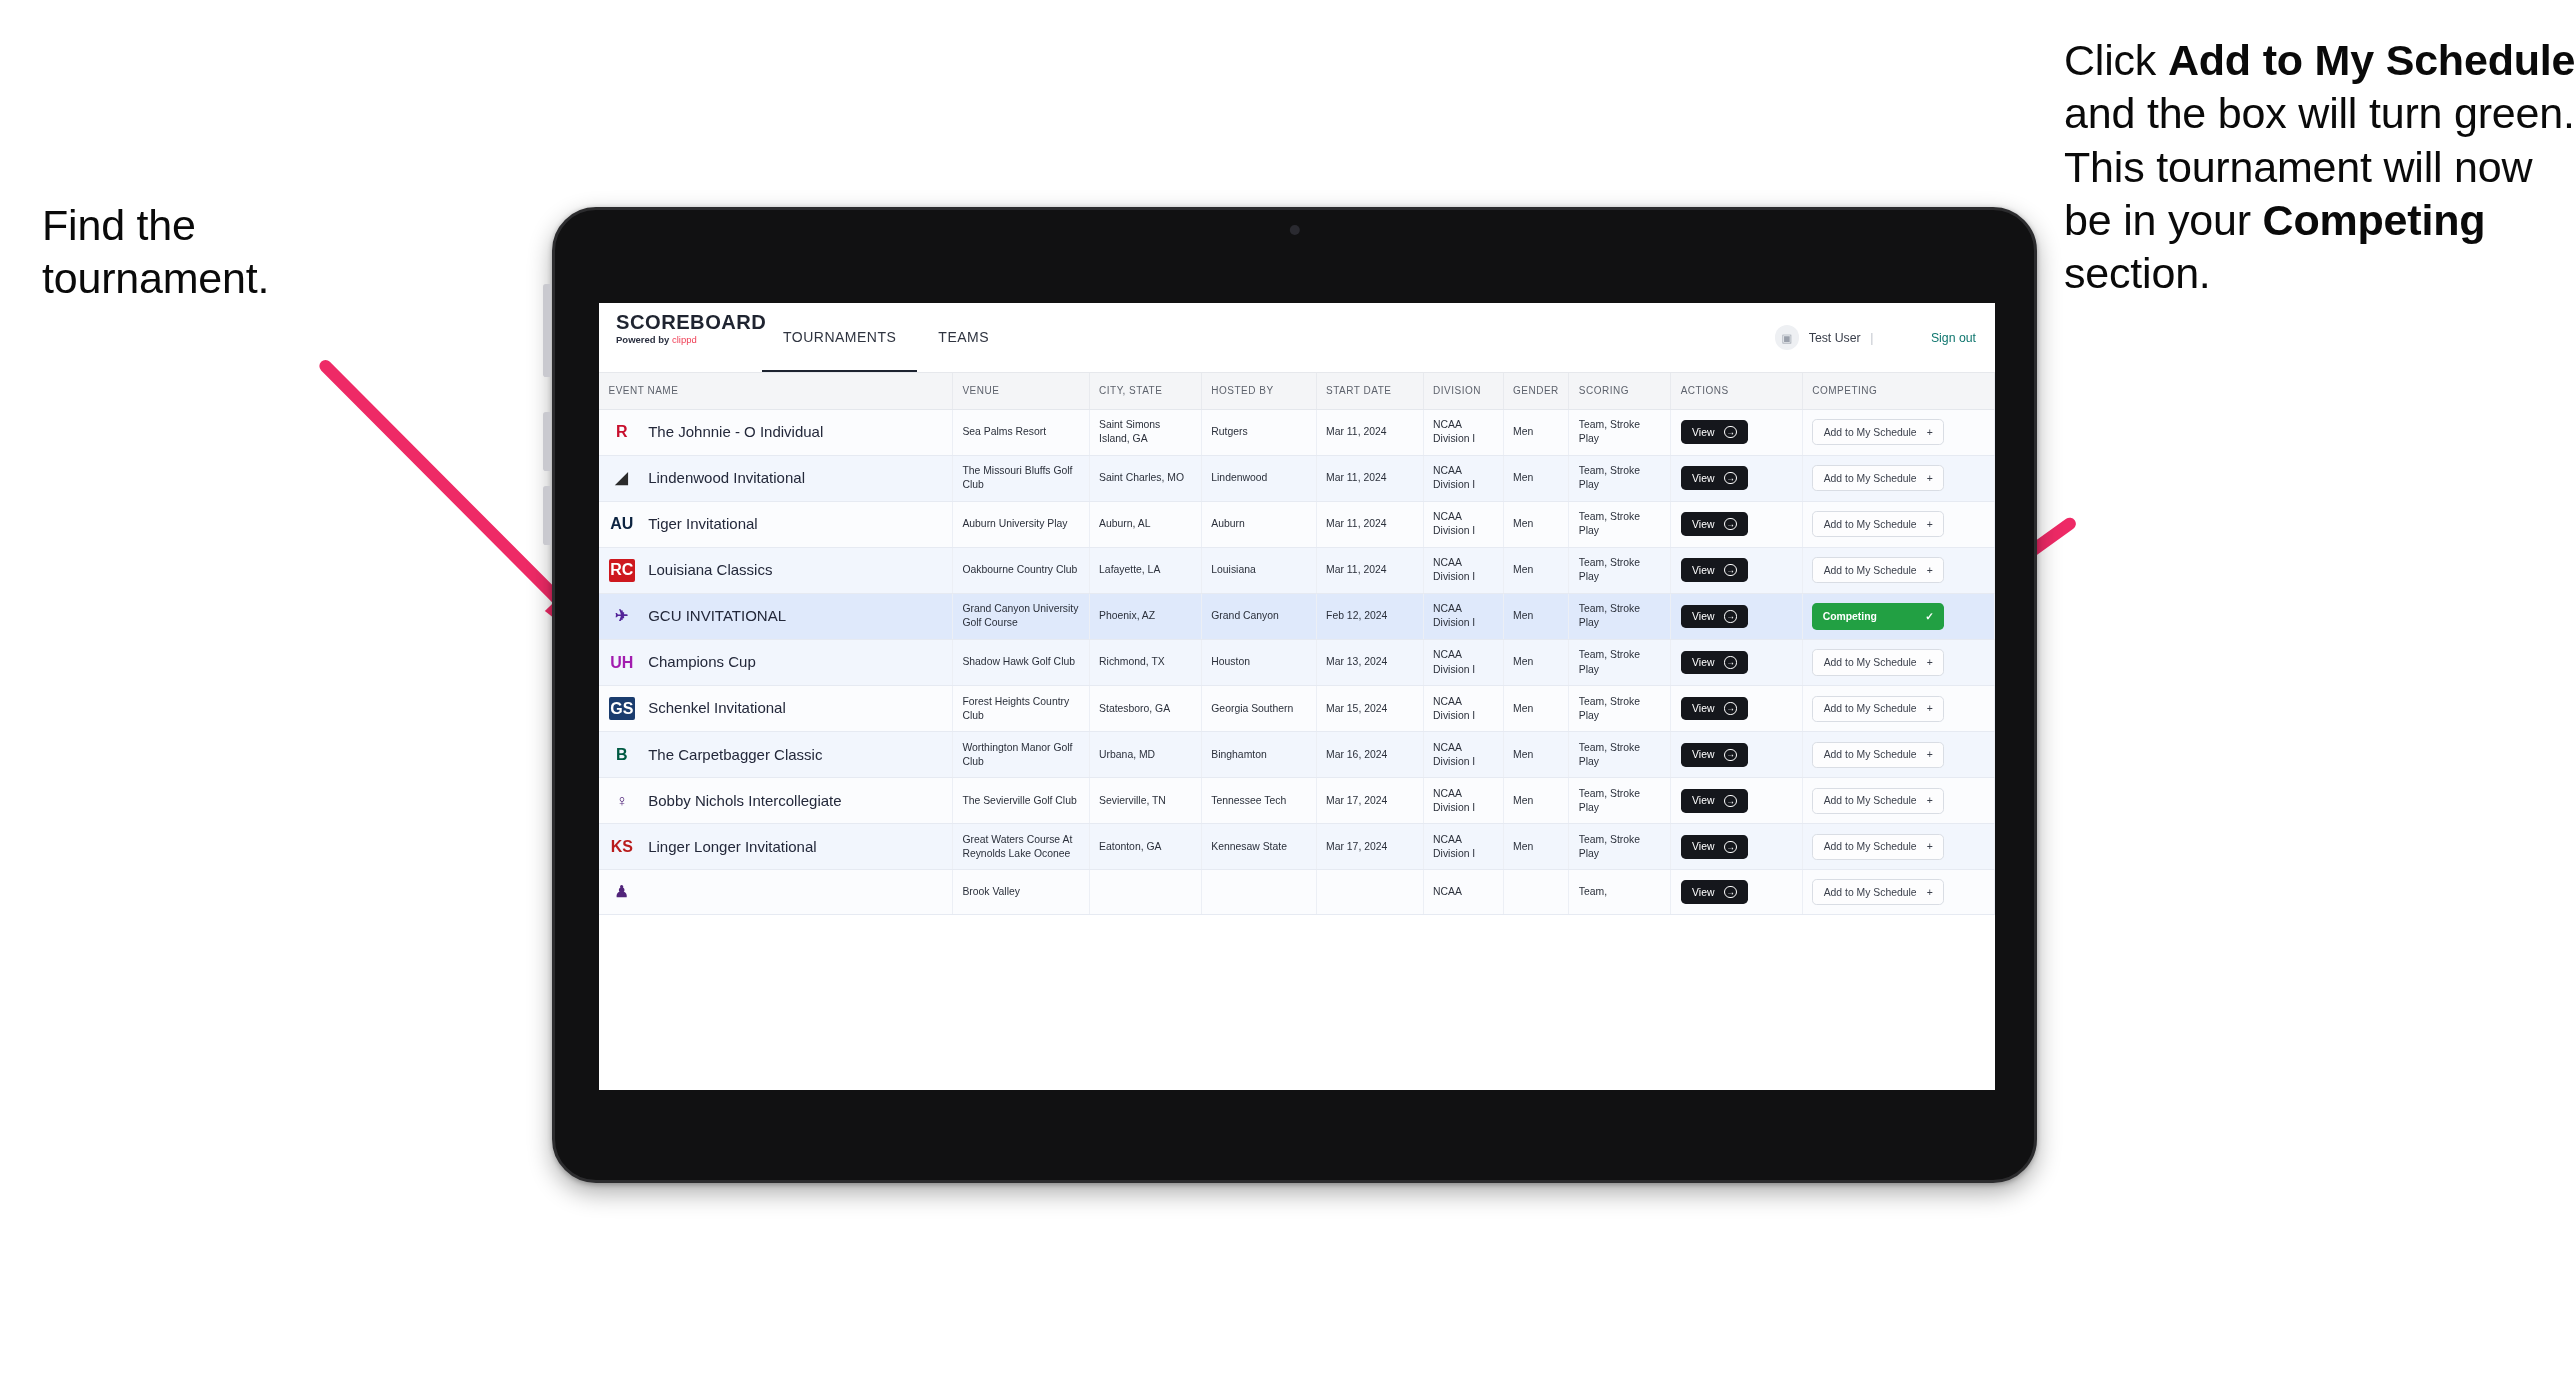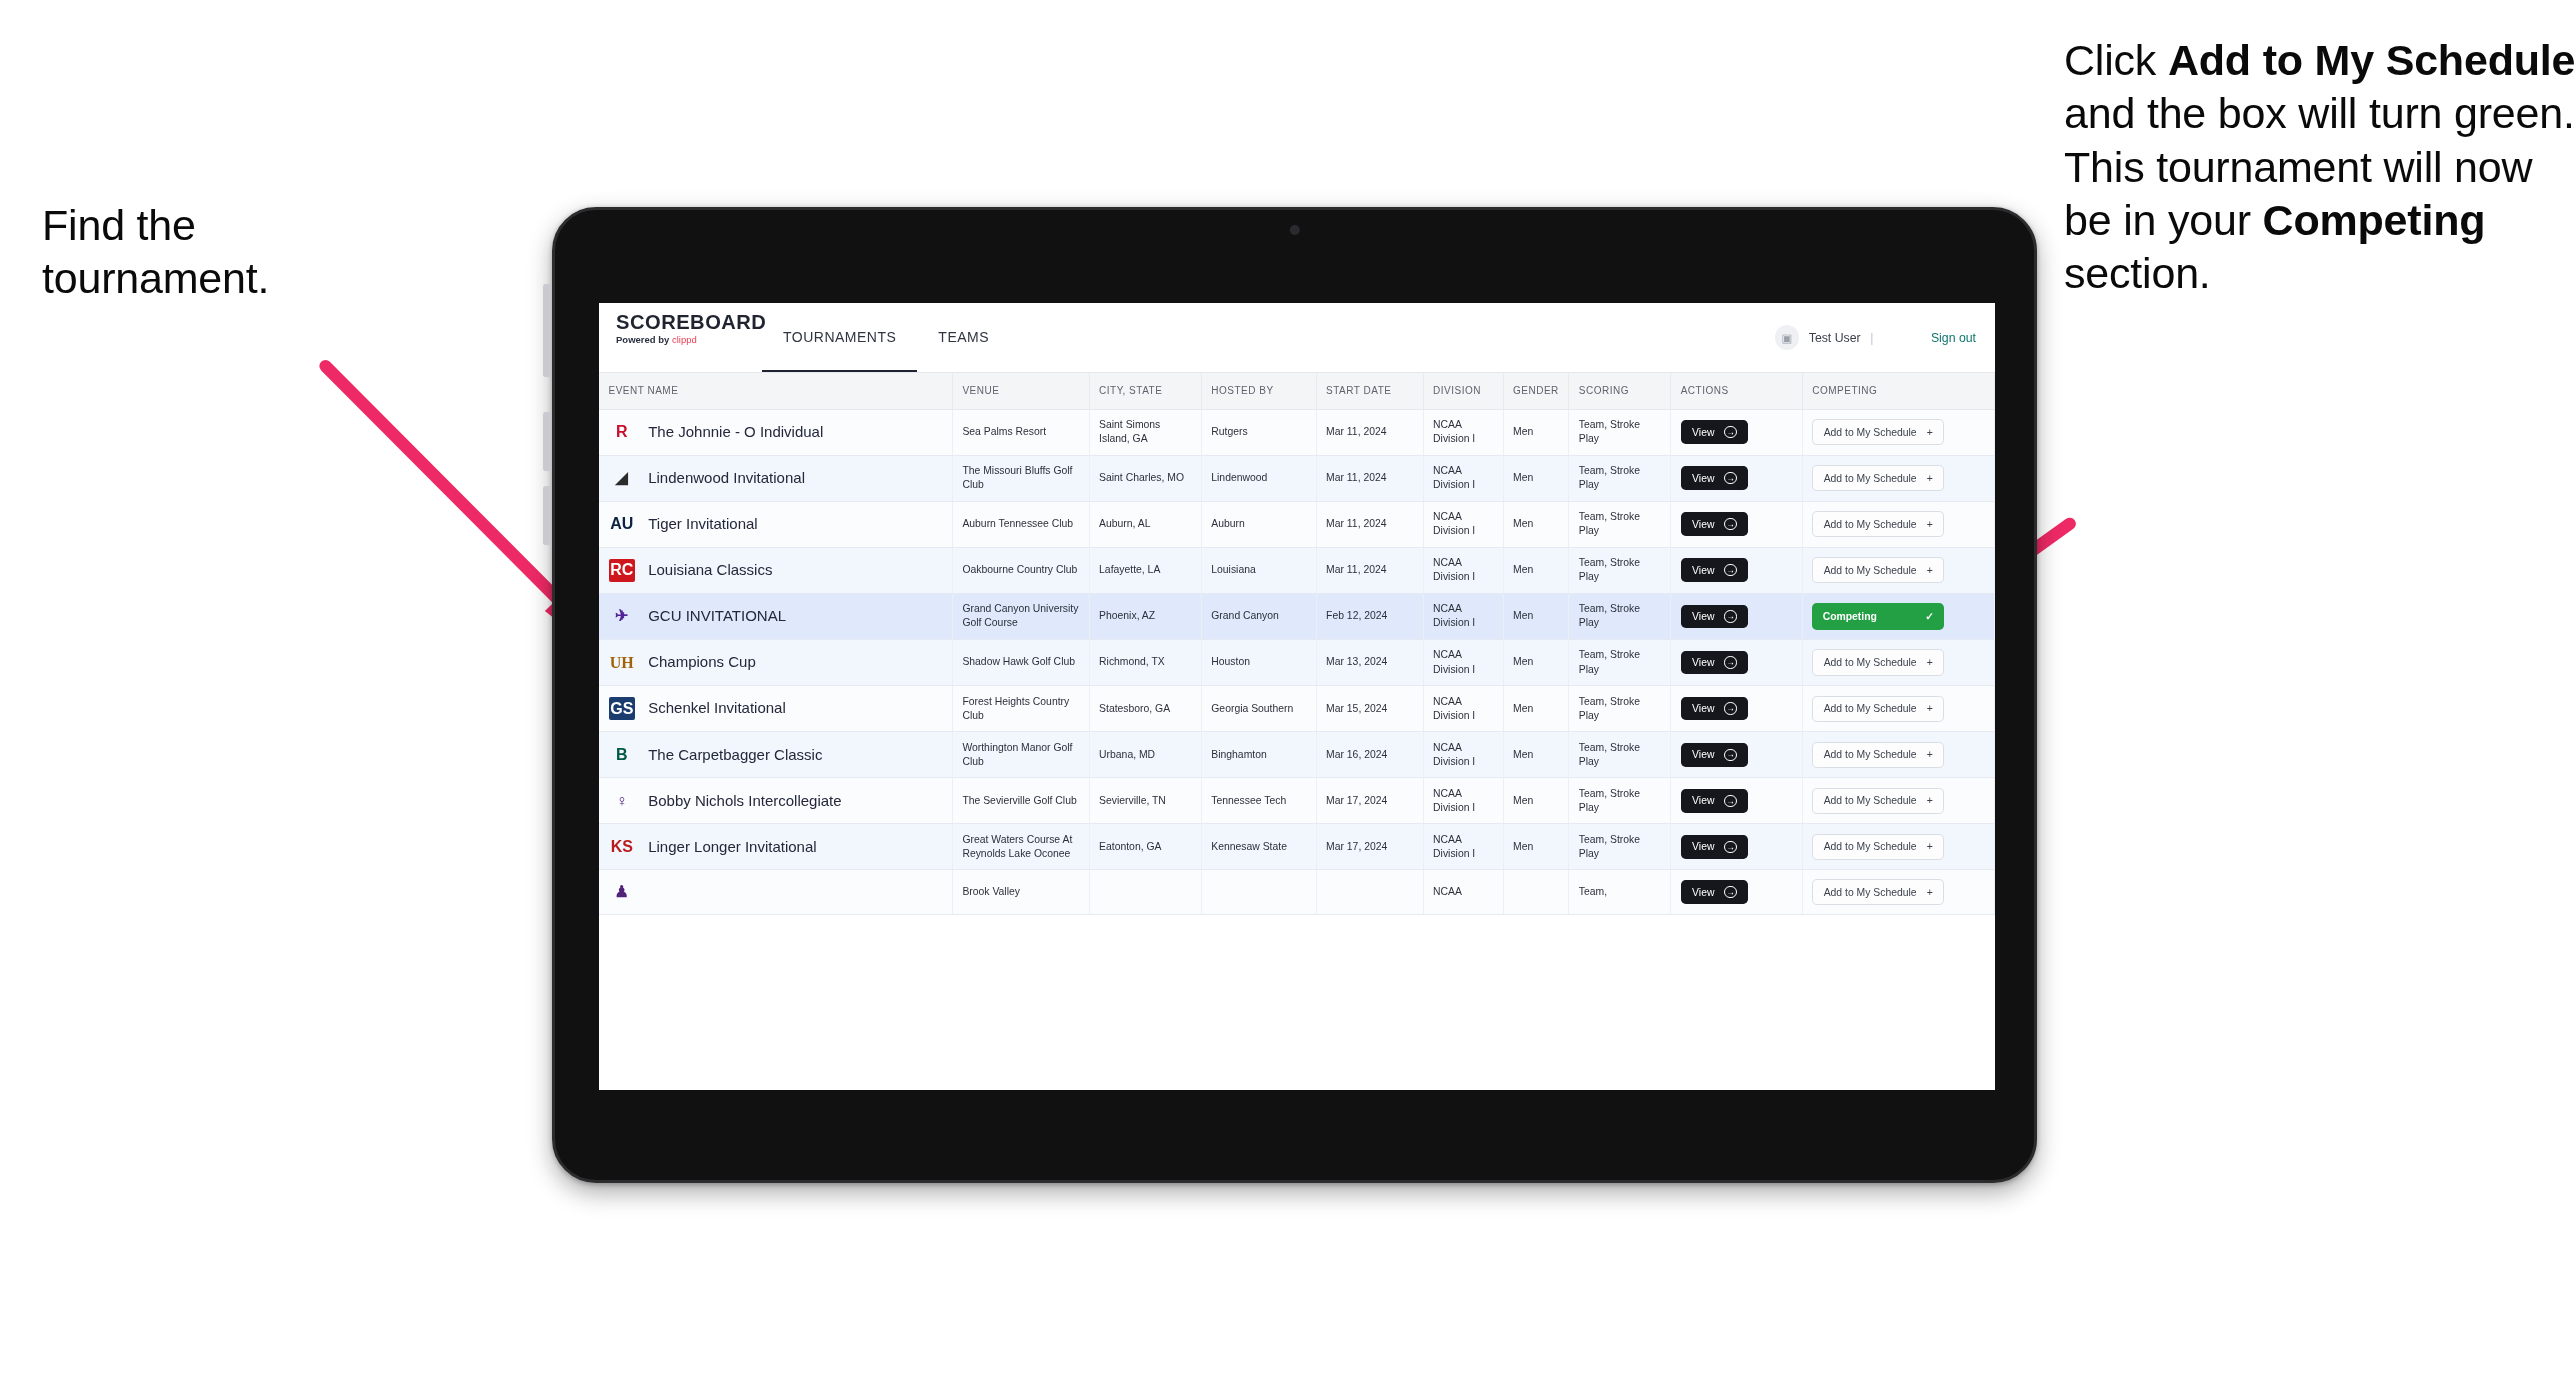--- a/index.html
+++ b/index.html
@@ -310,21 +310,21 @@
                     <span>+</span>
                   </button></td>
               </tr>
               <tr class="row-a">
                 <td>
                   <div class="event-cell">
                     <span class="team-logo" style="color: rgb(12, 35, 64);">AU</span>
                     <span class="event-name">Tiger Invitational</span>
                   </div>
                 </td>
-                <td>Auburn Tennessee Club</td>
+                <td>Auburn University Play</td>
                 <td>Auburn, AL</td>
                 <td>Auburn</td>
                 <td>Mar 11, 2024</td>
                 <td>NCAA Division I</td>
                 <td>Men</td>
                 <td>Team, Stroke Play</td>
                 <td><button class="btn-view">
                     <span>View</span>
                     <span class="circ">→</span>
                   </button></td>
@@ -375,21 +375,21 @@
                     <span class="circ">→</span>
                   </button></td>
                 <td><button class="btn-competing" style="background: rgb(34, 160, 67);">
                     <span>Competing</span>
                     <span>✓</span>
                   </button></td>
               </tr>
               <tr class="row-b">
                 <td>
                   <div class="event-cell">
-                    <span class="team-logo" style="color: #a16207; font-family: Liberation Serif, serif;">UH</span>
+                    <span class="team-logo" style="color: #a21caf;">UH</span>
                     <span class="event-name">Champions Cup</span>
                   </div>
                 </td>
                 <td>Shadow Hawk Golf Club</td>
                 <td>Richmond, TX</td>
                 <td>Houston</td>
                 <td>Mar 13, 2024</td>
                 <td>NCAA Division I</td>
                 <td>Men</td>
                 <td>Team, Stroke Play</td>

